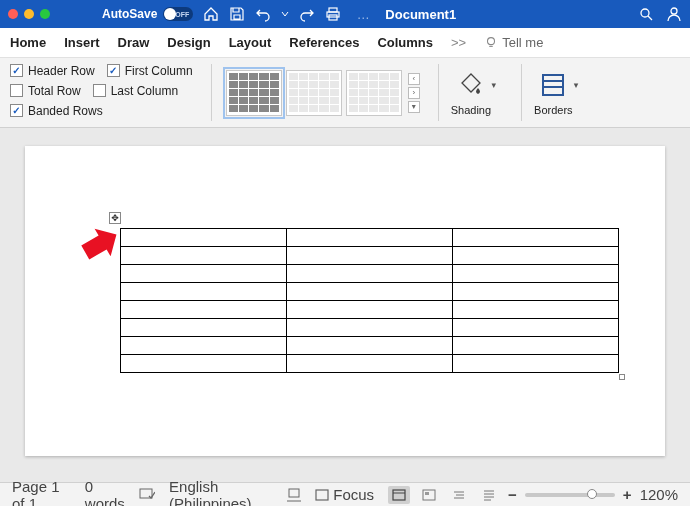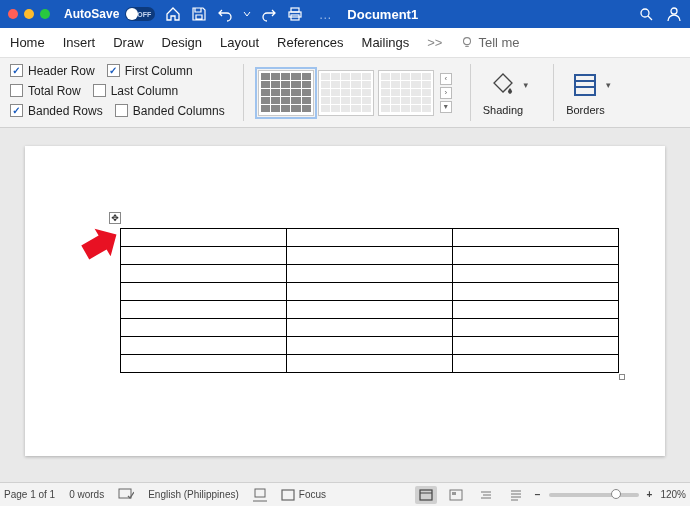--- a/index.html
+++ b/index.html
@@ -3,31 +3,31 @@
 <meta charset="utf-8">
 <style>
 * { box-sizing: border-box; margin: 0; padding: 0; font-family: -apple-system, "Segoe UI", Arial, sans-serif; }
 body { width: 690px; height: 506px; background: #fff; overflow: hidden; font-size: 13px; color: #222; }
 
 
 .titlebar { height: 28px; background: #185ABD; display: flex; align-items: center; padding: 0 8px; color: #fff; }
 .mac-dots { display: flex; gap: 6px; margin-right: 14px; }
 .mac-dots span { width: 10px; height: 10px; border-radius: 50%; }
 .dot-red { background: #ff5f57; } .dot-yel { background: #febc2e; } .dot-grn { background: #28c840; }
-.autosave { display: flex; align-items: center; gap: 6px; font-size: 12px; font-weight: 600; margin-right: 10px; }
+.autosave { display: flex; align-items: center; gap: 6px; font-size: 12px; font-weight: 600; margin-right: 10px; margin-left: 38px; }
 .autosave-toggle { width: 30px; height: 14px; background: #0d3a7d; border-radius: 7px; position: relative; display: flex; align-items: center; justify-content: flex-end; padding-right: 4px; font-size: 7px; color: #c6d7f2; }
 .autosave-toggle::before { content: ""; position: absolute; left: 1px; top: 1px; width: 12px; height: 12px; background: #fff; border-radius: 50%; }
 .tb-icons { display: flex; gap: 10px; align-items: center; }
 .tb-icons span { width: 16px; height: 16px; display: flex; align-items: center; justify-content: center; }
 .tb-sep { color: #9bb9e6; margin: 0 4px; }
 .tb-right { margin-left: auto; display: flex; gap: 12px; align-items: center; }
 
 
 .tabs { height: 30px; background: #fff; display: flex; align-items: center; padding: 0 10px; gap: 18px; border-bottom: 1px solid #e1e1e1; font-size: 13px; }
-.tabs .tab { cursor: pointer; }
+.tabs .tab { cursor: pointer; font-weight: bold; }
 .tabs .more { color: #888; }
 .tellme { display: flex; gap: 4px; color: #666; }
 .tabs-right { margin-left: auto; display: flex; gap: 6px; align-items: center; }
 .btn-share, .btn-comments { border: 1px solid #cfd8e6; border-radius: 3px; padding: 3px 8px; display: flex; align-items: center; gap: 4px; color: #185ABD; font-size: 12px; background: #fff; }
 
 
 .ribbon { height: 70px; background: #f3f3f3; border-bottom: 1px solid #d0d0d0; display: flex; padding: 6px 10px; gap: 18px; }
 .group-opts { display: flex; flex-direction: column; gap: 6px; font-size: 12px; }
 .group-opts .row { display: flex; gap: 12px; }
 .chk { display: flex; gap: 5px; cursor: pointer; }
@@ -47,21 +47,21 @@
 
 .doc-area { height: 343px; background: #e9e9e9; padding: 18px; overflow: hidden; }
 .page { width: 640px; height: 310px; background: #fff; margin: 0 auto; box-shadow: 0 1px 3px rgba(0,0,0,0.25); position: relative; padding-top: 82px; }
 .move-handle { position: absolute; left: 84px; top: 66px; width: 12px; height: 12px; border: 1px solid #888; background: #fff; display: flex; align-items: center; justify-content: center; font-size: 9px; cursor: move; }
 .red-arrow { position: absolute; left: 56px; top: 82px; pointer-events: none; }
 .doc-table { position: absolute; left: 95px; top: 82px; border-collapse: collapse; }
 .doc-table td { border: 1px solid #000; width: 166px; height: 18px; }
 .resize-handle { position: absolute; right: 40px; top: 228px; width: 6px; height: 6px; border: 1px solid #888; background: #fff; }
 
 
-.statusbar { height: 24px; background: #f3f3f3; border-top: 1px solid #d0d0d0; display: flex; align-items: center; padding: 0 4px; gap: 14px; font-size: 10px; color: #444; }
+.statusbar { height: 24px; background: #f3f3f3; border-top: 1px solid #d0d0d0; display: flex; align-items: center; padding: 0 12px; gap: 14px; font-size: 15px; color: #444; }
 .sb-right { margin-left: auto; display: flex; align-items: center; gap: 8px; }
 .view-btn { width: 22px; height: 18px; display: flex; align-items: center; justify-content: center; border-radius: 2px; cursor: pointer; }
 .view-btn.active { background: #d0d0d0; }
 .zoom-slider { width: 90px; height: 4px; background: #c8c8c8; position: relative; border-radius: 2px; }
 .zoom-slider .thumb { width: 10px; height: 10px; background: #fff; border: 1px solid #888; border-radius: 50%; position: absolute; top: -4px; left: 62px; }
 
 svg { display: block; }
 .bulb { width:14px; height:14px; }
 </style>
 </head>
@@ -123,27 +123,27 @@
     <span>
         <svg width="16" height="16" viewBox="0 0 16 16">
           <circle cx="8" cy="5" r="3" fill="none" stroke="#fff" stroke-width="1.3"></circle>
           <path d="M2 15 A6 6 0 0 1 14 15" fill="none" stroke="#fff" stroke-width="1.3"></path>
         </svg>
       </span>
   </div>
 </div>
 
 <div class="tabs">
-  <span class="tab" style="font-weight:400">Home</span>
+  <span class="tab" style="font-weight:700">Home</span>
   <span class="tab">Insert</span>
   <span class="tab">Draw</span>
   <span class="tab">Design</span>
   <span class="tab">Layout</span>
   <span class="tab">References</span>
-  <span class="tab">Mailings</span>
+  <span class="tab">Columns</span>
   <span class="more">&gt;&gt;</span>
   <span class="tellme">
     <svg class="bulb" viewBox="0 0 16 16">
         <circle cx="8" cy="7" r="4" fill="none" stroke="#888" stroke-width="1.2"></circle>
         <line x1="6" y1="13" x2="10" y2="13" stroke="#888" stroke-width="1.2"></line>
       </svg>
     <span>Tell me</span>
   </span>
   <div class="tabs-right">
   </div>
@@ -168,24 +168,20 @@
         </div>
       <div class="chk">
           <span class="box"></span>
           <span>Last Column</span>
         </div>
     </div>
     <div class="row">
       <div class="chk">
           <span class="box checked"></span>
           <span>Banded Rows</span>
-        </div>
-      <div class="chk">
-          <span class="box"></span>
-          <span>Banded Columns</span>
         </div>
     </div>
   </div>
 
   <div class="styles-group">
     <div class="style-thumb full sel">
         <div class="c"></div>
         <div class="c"></div>
         <div class="c"></div>
         <div class="c"></div>

